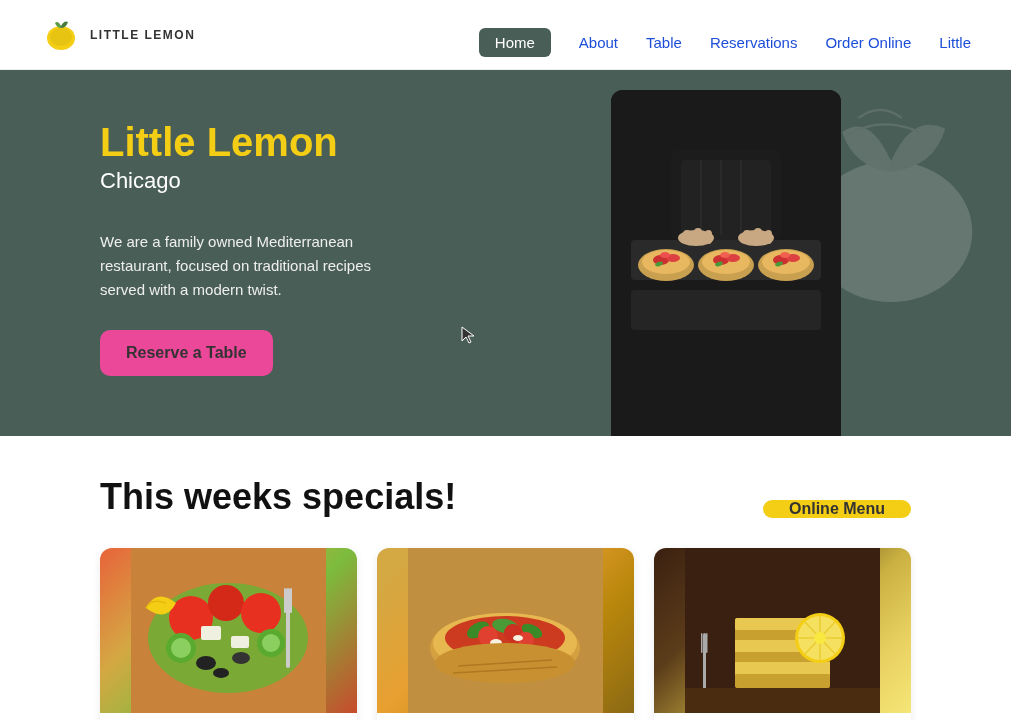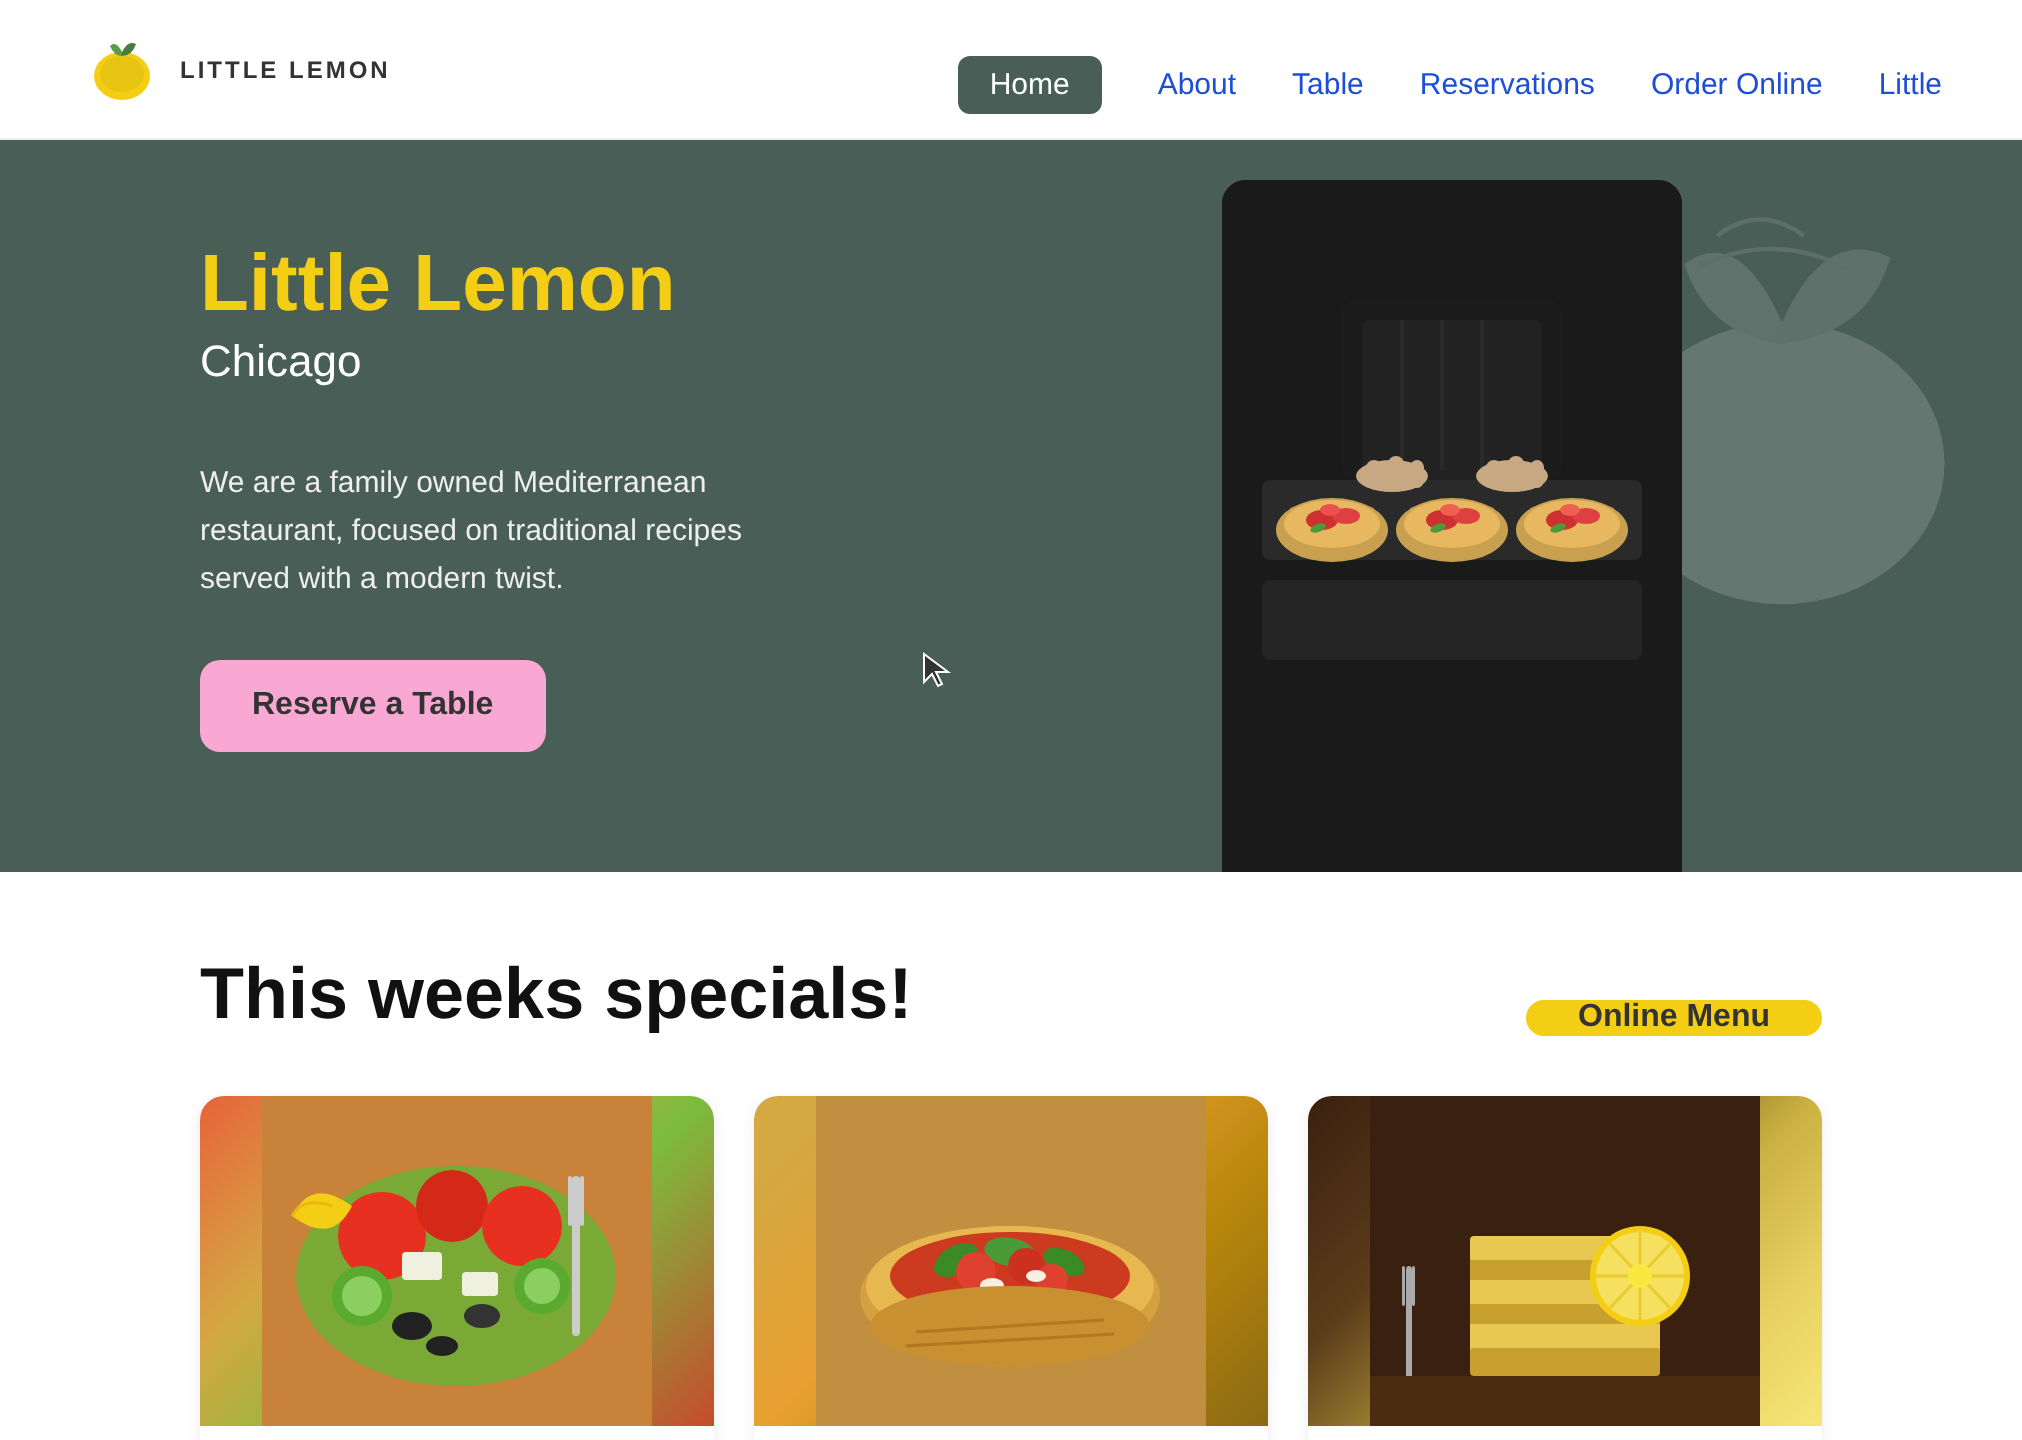--- a/index.html
+++ b/index.html
@@ -81,21 +81,21 @@
     }
     .hero-description {
       color: #eee;
       font-size: 15px;
       line-height: 1.6;
       max-width: 280px;
       margin-bottom: 28px;
       margin-top: 28px;
     }
     .btn-reserve {
-      background: #f9a8d4;
+      background: #ec4899;
       color: #333;
       border: none;
       padding: 14px 26px;
       border-radius: 10px;
       font-size: 16px;
       font-weight: 700;
       cursor: pointer;
     }
 
     

